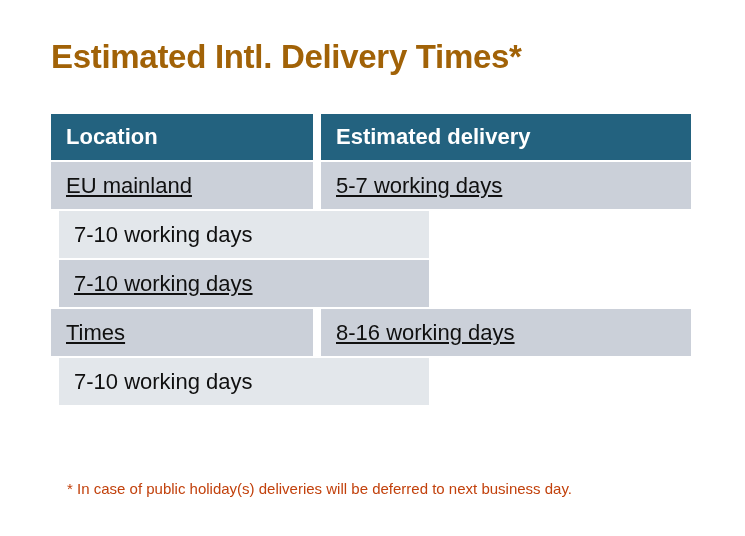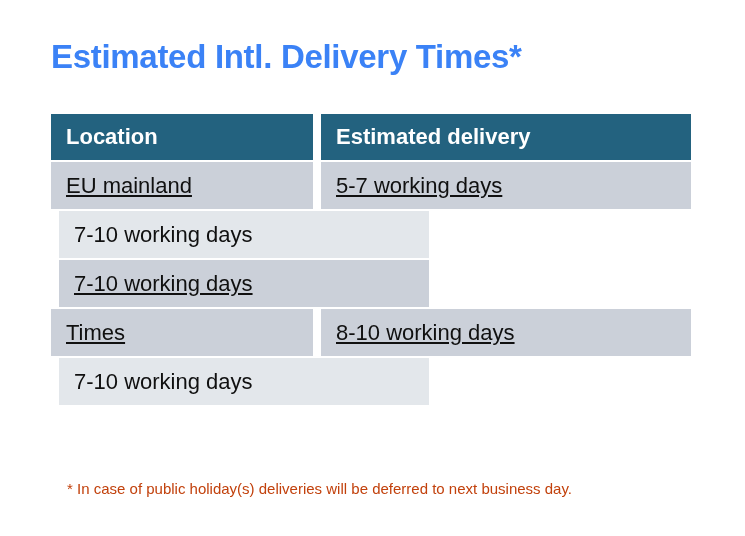--- a/index.html
+++ b/index.html
@@ -24,21 +24,21 @@
     background: #ffffff;
   }
 
   .page-title {
     position: absolute;
     left: 51px;
     top: 38px;
     font-size: 33px;
     font-weight: bold;
     letter-spacing: -0.3px;
-    color: #3b82f6;
+    color: #a16207;
     white-space: nowrap;
   }
 
   .delivery-table {
     position: absolute;
     left: 51px;
     top: 114px;
     width: 592px;
   }
 
@@ -134,21 +134,21 @@
 
     <div class="table-row body-row row-dark">
       <div class="col-spacer"></div>
       <div class="cell col-delivery">7-10 working days</div>
     </div>
 
 
     <div class="table-row body-row row-dark">
       <div class="cell col-location">Times</div>
       <div class="col-spacer"></div>
-      <div class="cell col-delivery">8-10 working days</div>
+      <div class="cell col-delivery">8-16 working days</div>
     </div>
 
     <div class="table-row body-row row-light">
       <div class="col-spacer"></div>
       <div class="cell col-delivery">7-10 working days</div>
     </div>
 
   </div>
 
   <div class="footnote">* In case of public holiday(s) deliveries will be deferred to next business day.</div>

